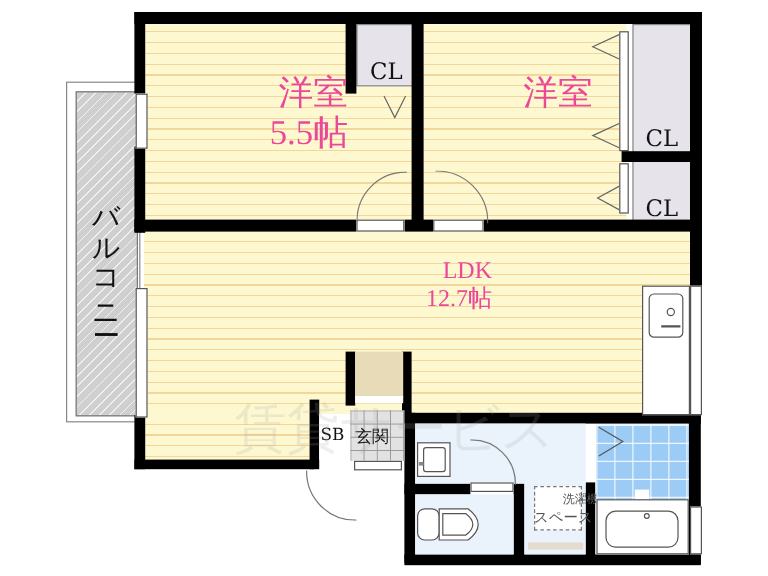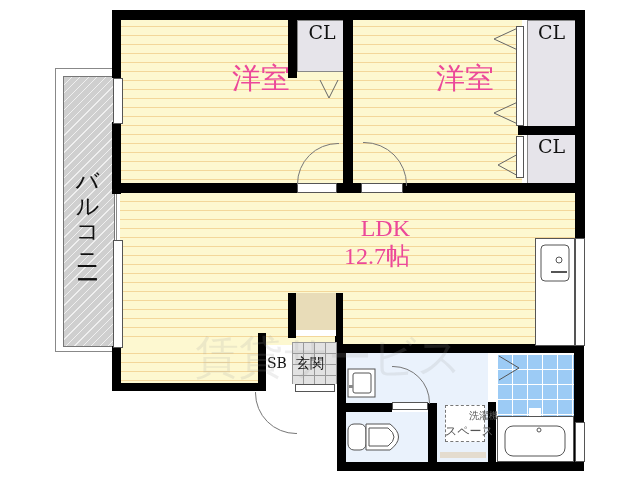--- a/index.html
+++ b/index.html
@@ -1,21 +1,21 @@
 <!DOCTYPE html>
 <html><head>
 <meta charset="utf-8">
 <style>
   html,body{margin:0;padding:0;background:#fff;}
   body{width:640px;height:480px;position:relative;overflow:hidden;font-family:"DejaVu Serif","Liberation Serif",serif;}
   .abs{position:absolute;box-sizing:border-box;}
   .wall{position:absolute;background:#000;}
   .floor{position:absolute;background-color:#fdf8d0;
     background-image:repeating-linear-gradient(to bottom,#fdf8d0 0px,#fdf8d0 8px,#f3d79a 8px,#f3d79a 9px);}
-  .closet{position:absolute;background:#e6e4ea;border:1px solid #888;display:flex;align-items:flex-start;justify-content:center;font-size:19px;color:#111;}
+  .closet{position:absolute;background:#e6e4ea;border:1px solid #888;display:flex;align-items:flex-end;justify-content:center;font-size:19px;color:#111;}
   .roomlabel{position:absolute;text-align:right;color:#ec4899;line-height:1.15;font-family:Liberation Serif, serif;}
   .balcony{position:absolute;background-color:#cfcfcf;
     background-image:repeating-linear-gradient(135deg,#cfcfcf 0px,#cfcfcf 5px,#efefef 5px,#efefef 6px);border:1px solid #777;}
   .vtext{writing-mode:vertical-rl;font-family:"DejaVu Sans","Liberation Sans",sans-serif;font-size:23px;letter-spacing:2px;}
   .wet{position:absolute;background:#eaf2fc;}
   .tile{position:absolute;background-color:#9ccbf5;
     background-image:linear-gradient(to right,#fff 1px,transparent 1px),linear-gradient(to bottom,#fff 1px,transparent 1px);
     background-size:15px 15px;}
   .door-arc{position:absolute;border:1px solid #777;}
   .window{position:absolute;background:#fff;border:1px solid #555;}
@@ -139,22 +139,23 @@
   </svg>
 <div class="abs" style="left:529px;top:408px;width:12px;height:8px;background:#fff;"></div>
 <div class="abs" style="left:497px;top:416px;width:77px;height:46px;background:#fff;border:1px solid #555;"></div>
 <svg class="abs" style="left:501px;top:420px;" width="70" height="40">
   <rect x="4" y="6" width="60" height="30" rx="8" fill="#fff" stroke="#555"></rect>
   <circle cx="38" cy="10" r="2" fill="none" stroke="#555"></circle>
 </svg>
 
 <div class="roomlabel" style="left:180px;top:62px;width:110px;font-size:29px;">
   <div>洋室</div>
+  <div>5.5帖</div>
 </div>
 <div class="roomlabel" style="left:384px;top:62px;width:110px;font-size:29px;">
   <div>洋室</div>
 </div>
-<div class="roomlabel" style="left:270px;top:215px;width:140px;font-size:24px;">
+<div class="roomlabel" style="left:270px;top:215px;width:140px;font-size:20px;">
   <div>LDK</div>
   <div>12.7帖</div>
 </div>
 
 <div class="abs" style="left:195px;top:328px;font-size:44px;color:rgba(160,160,160,0.18);font-family:Liberation Serif, serif;white-space:nowrap;">賃貸サービス</div>
 
 </body></html>

